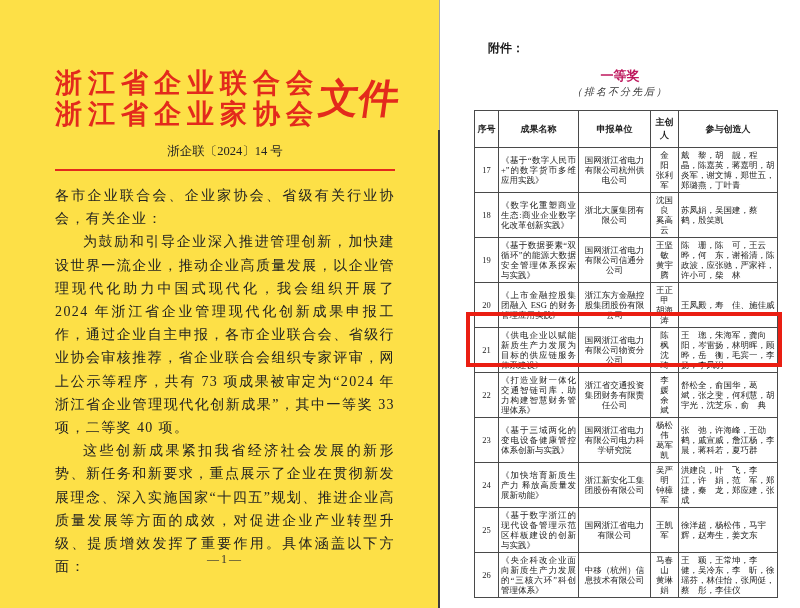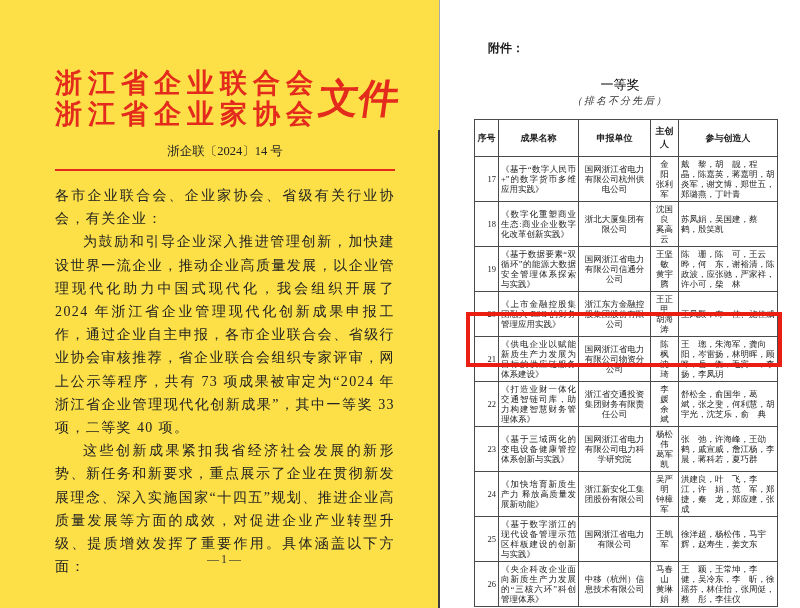--- a/index.html
+++ b/index.html
@@ -46,35 +46,35 @@
 
   
   .page-right{
     position:absolute;left:440px;top:0;width:360px;height:608px;
     box-sizing:border-box;background:#fff;
   }
   .attach-label{margin:40px 0 0 48px;font-size:12px;font-weight:bold;
     font-family:Liberation Mono, monospace;color:#1c1c1c;}
   .list-title{margin-top:12px;text-align:center;font-weight:bold;font-size:13px;
     font-family:"Liberation Sans","DejaVu Sans",sans-serif;color:#111;}
-  .award-level{margin-top:19px;text-align:center;font-weight:normal;font-size:13px;
-    font-family:"Liberation Sans","DejaVu Sans",sans-serif;color:#000000;}
+  .award-level{margin-top:10px;text-align:center;font-weight:bold;font-size:13px;
+    font-family:"Liberation Sans","DejaVu Sans",sans-serif;color:#be185d;}
   .rank-note{text-align:center;font-size:10px;font-style:italic;
     letter-spacing:2px;color:#333;}
 
   table.results{
     margin:11px 0 0 34px;width:303px;border-collapse:collapse;table-layout:fixed;
   }
   table.results th,table.results td{
     border:1px solid #4a4a4a;vertical-align:middle;color:#222;
     font-family:"Liberation Serif","DejaVu Serif",serif;
   }
   table.results th{font-size:9px;font-weight:bold;padding:5px 1px;text-align:center;}
   table.results td{font-size:8.5px;line-height:10px;padding:2px 2px;}
-  td.c-seq{text-align:right;font-size:9px;}
+  td.c-seq{text-align:center;font-size:9px;}
   td.c-name{text-align:left;padding-left:4px;padding-right:3px;text-align:justify;}
   td.c-unit{text-align:center;}
   td.c-lead{text-align:center;white-space:pre-line;}
   td.c-part{text-align:left;padding-left:4px;padding-right:3px;}
   #hl-box{
     position:absolute;border:4px solid #ea1e12;box-sizing:border-box;
     pointer-events:none;z-index:6;
   }
 </style>
 </head>

